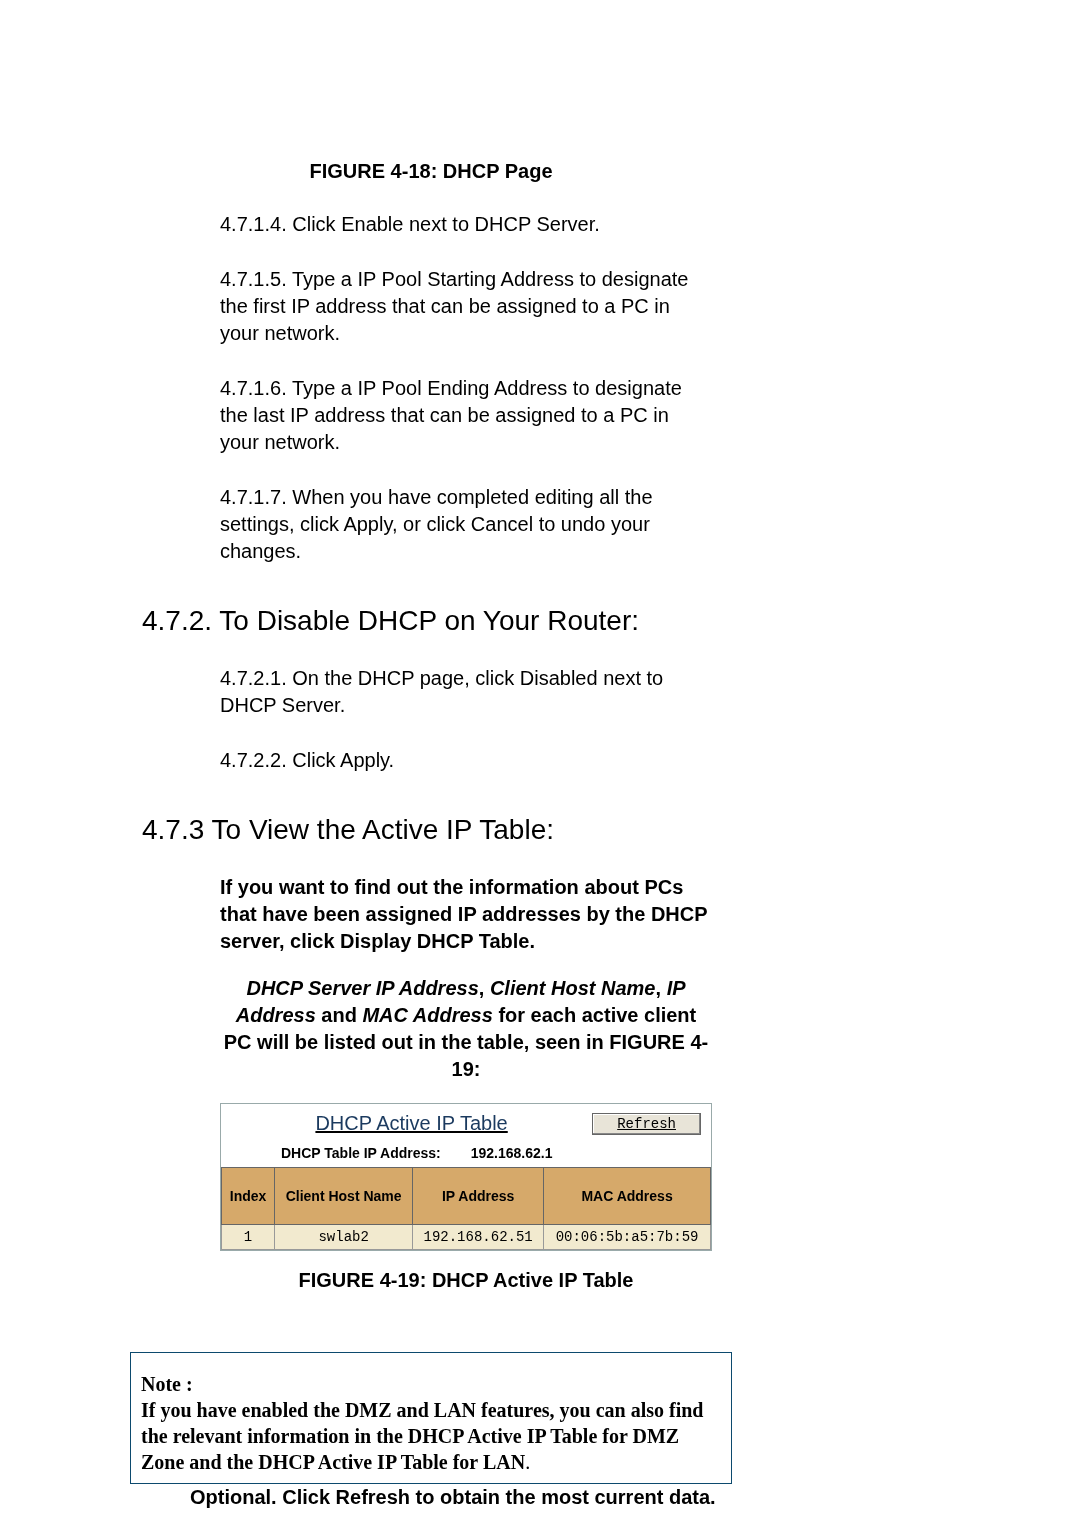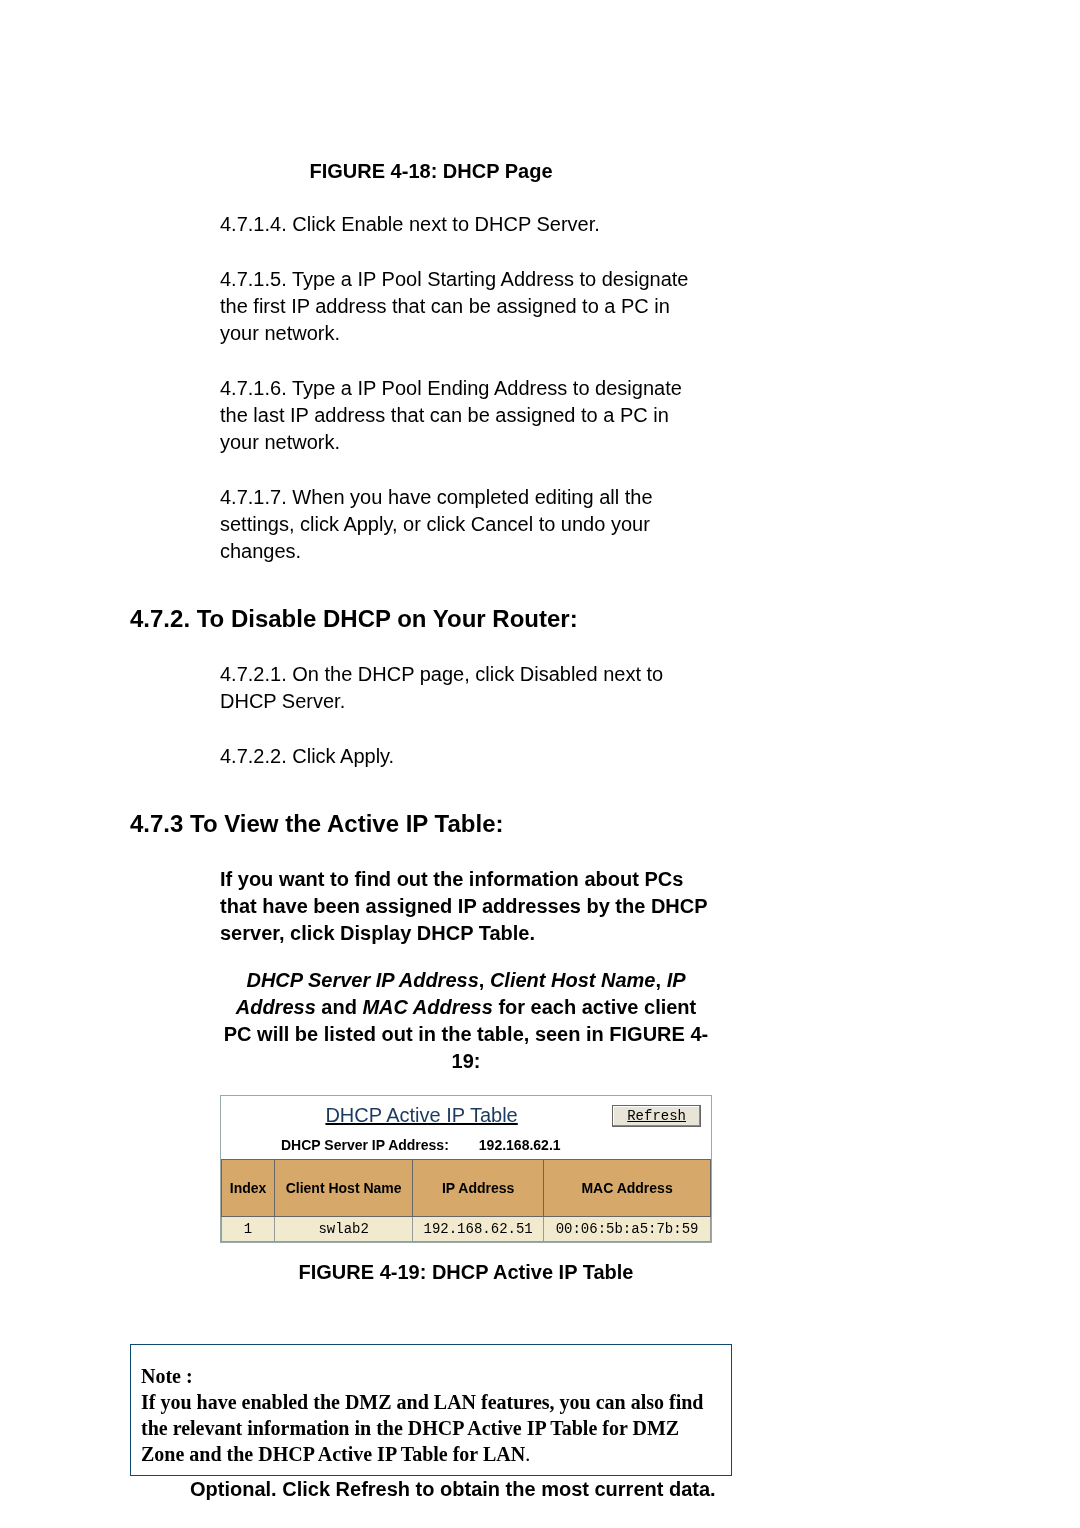--- a/index.html
+++ b/index.html
@@ -25,24 +25,25 @@
     margin-left: 90px;
     margin-right: 20px;
   }
   .step {
     font-weight: normal;
     font-size: 20px;
     margin-bottom: 28px;
     line-height: 1.35;
   }
   .h3 {
-    font-size: 24px;
+    font-size: 28px;
     margin-top: 40px;
     margin-bottom: 28px;
-    font-weight: bold;
+    font-weight: normal;
+    margin-left: 12px;
   }
   .para-bold {
     font-weight: bold;
     font-size: 20px;
     line-height: 1.35;
     margin-bottom: 20px;
   }
   .para-center {
     text-align: center;
   }
@@ -93,21 +94,21 @@
     text-align: center;
     font-family: Verdana, Arial, sans-serif;
     color: #1b3a5f;
     font-size: 20px;
   }
   .refresh-btn {
     font-family: "Courier New", monospace;
     font-size: 14px;
     background: #e8e4d8;
     border: 1px solid #666;
-    padding: 2px 14px;
+    padding: 2px 24px;
     box-shadow: inset -1px -1px 0 #888, inset 1px 1px 0 #fff;
   }
   .dhcp-subrow {
     font-family: Verdana, Arial, sans-serif;
     font-size: 14px;
     font-weight: bold;
     color: #000;
     padding: 6px 10px 6px 60px;
     border-bottom: 0;
     display: flex;
@@ -167,21 +168,21 @@
     <div class="para-bold para-center">
       <span class="italic">DHCP Server IP Address</span><span>, </span><span class="italic">Client Host Name</span><span>, </span><span class="italic">IP Address</span><span> and </span><span class="italic">MAC Address</span><span> for each active client PC will be listed out in the table, seen in FIGURE 4-19:</span>
     </div>
 
     <div class="dhcp-fig">
       <div class="dhcp-title-row">
         <div class="dhcp-title">DHCP Active IP Table</div>
         <button class="refresh-btn">Refresh</button>
       </div>
       <div class="dhcp-subrow">
-        <span class="lbl">DHCP Server IP Address:</span>
+        <span class="lbl">DHCP Table IP Address:</span>
         <span class="val">192.168.62.1</span>
       </div>
       <table class="dhcp-table">
         <thead>
           <tr>
             <th>Index</th>
             <th>Client Host Name</th>
             <th>IP Address</th>
             <th>MAC Address</th>
           </tr>

